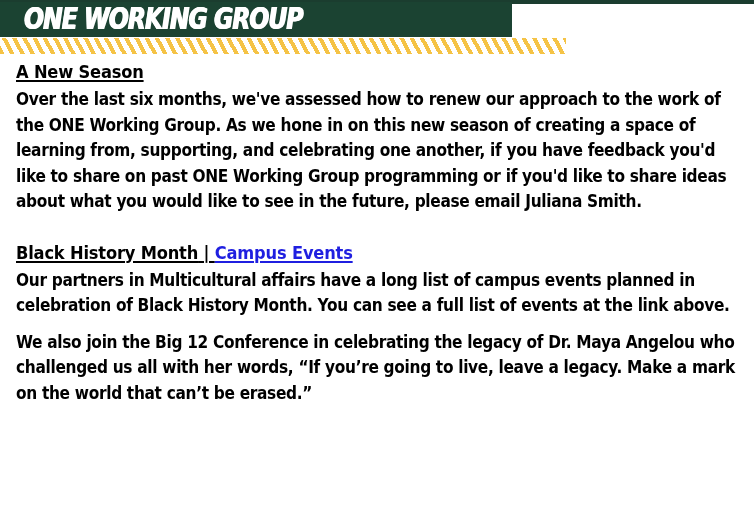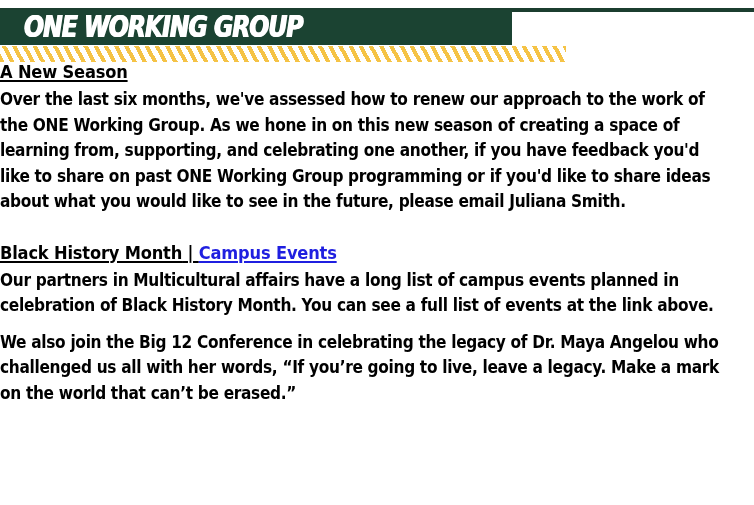--- a/index.html
+++ b/index.html
@@ -14,21 +14,20 @@
     font-family: "Liberation Sans", sans-serif;
     overflow: hidden;
     position: relative;
   }
 
   
   .banner {
     position: relative;
     width: 652px;
     height: 57px;
-    margin-top: 8px;
   }
   .banner-topline {
     position: absolute;
     top: 0;
     left: 0;
     width: 754px;
     height: 4px;
     background: #1b3d2f;
   }
   .banner-block {
@@ -68,21 +67,21 @@
         #f5c346 4px,
         #ffffff 4px,
         #ffffff 9px
     );
   }
 
   
   .content {
     position: absolute;
     top: 62px;
-    left: 0;
+    left: 16px;
     width: 724px;
   }
 
   .section-heading {
     font-family: "DejaVu Sans", sans-serif;
     font-weight: bold;
     font-size: 17.5px;
     color: #000000;
     letter-spacing: -0.2px;
     transform: scaleX(0.93);

